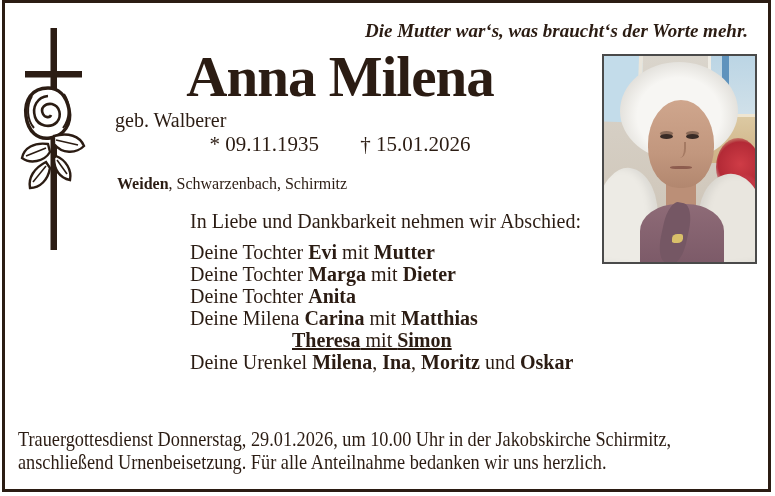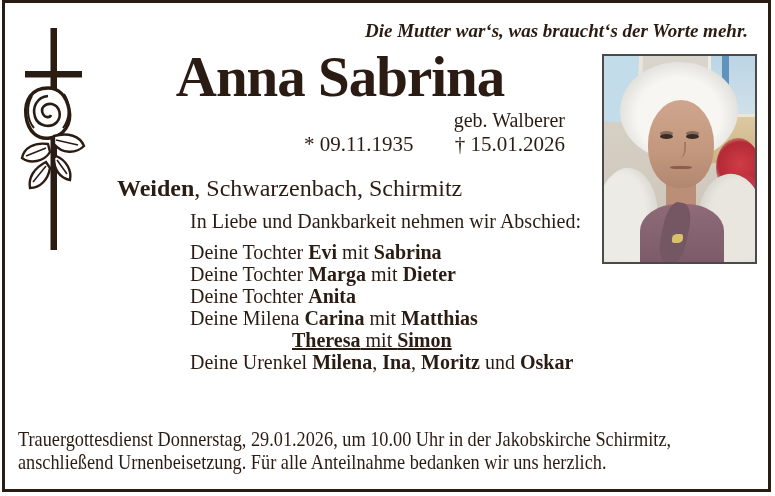--- a/index.html
+++ b/index.html
@@ -22,29 +22,29 @@
     white-space:nowrap;
   }
   
   .name{
     position:absolute;top:47px;left:115px;width:450px;
     text-align:center;font-size:57px;font-weight:bold;letter-spacing:-1px;line-height:1.05;
     white-space:nowrap;
   }
   .maiden{
     position:absolute;top:109px;left:115px;width:450px;
-    text-align:right;font-size:20px;
+    text-align:left;font-size:20px;
   }
   .dates{
     position:absolute;top:132px;left:115px;width:450px;
-    text-align:right;font-size:21px;white-space:nowrap;
+    text-align:center;font-size:21px;white-space:nowrap;
   }
   .dates .death{margin-left:36px;}
   .places{
-    position:absolute;top:175px;left:117px;font-size:24px;white-space:nowrap;
+    position:absolute;top:175px;left:117px;font-size:16px;white-space:nowrap;
   }
   .farewell{
     position:absolute;top:210px;left:190px;font-size:20px;line-height:22px;
   }
   .farewell .intro{margin-bottom:9px;white-space:nowrap;}
   .family-line{white-space:nowrap;}
   .family-line.indent{padding-left:102px;text-decoration:underline;}
   .b{font-weight:bold;}
   
   .service{
@@ -100,32 +100,32 @@
   <path d="M30,120 C16,118 6,124 4,134 C12,140 26,138 32,128 Z" fill="#ffffff" stroke="#2b1c13" stroke-width="2.4"></path>
   <path d="M28,124 L8,132" stroke="#2b1c13" stroke-width="1.6"></path>
   <path d="M28,138 C16,144 10,154 12,164 C22,164 30,156 32,144 Z" fill="#ffffff" stroke="#2b1c13" stroke-width="2.4"></path>
   <path d="M28,142 L15,158" stroke="#2b1c13" stroke-width="1.6"></path>
   <path d="M38,132 C48,136 54,146 52,156 C42,154 36,146 36,134 Z" fill="#ffffff" stroke="#2b1c13" stroke-width="2.4"></path>
   <path d="M39,136 L49,150" stroke="#2b1c13" stroke-width="1.6"></path>
 </svg>
 
 <div class="quote">Die Mutter war‘s, was braucht‘s der Worte mehr.</div>
 
-<div class="name">Anna Sabrina</div>
+<div class="name">Anna Milena</div>
 <div class="maiden">geb. Walberer</div>
 <div class="dates">
   <span class="birth"><span>*</span> <span>09.11.1935</span></span>
   <span class="death"><span>†</span> <span>15.01.2026</span></span>
 </div>
 
 <div class="places"><span class="b">Weiden</span><span>, Schwarzenbach, Schirmitz</span></div>
 
 <div class="farewell">
   <div class="intro">In Liebe und Dankbarkeit nehmen wir Abschied:</div>
-  <div class="family-line"><span>Deine Tochter </span><span class="b">Evi</span><span> mit </span><span class="b">Sabrina</span></div>
+  <div class="family-line"><span>Deine Tochter </span><span class="b">Evi</span><span> mit </span><span class="b">Mutter</span></div>
   <div class="family-line"><span>Deine Tochter </span><span class="b">Marga</span><span> mit </span><span class="b">Dieter</span></div>
   <div class="family-line"><span>Deine Tochter </span><span class="b">Anita</span></div>
   <div class="family-line"><span>Deine Milena </span><span class="b">Carina</span><span> mit </span><span class="b">Matthias</span></div>
   <div class="family-line indent"><span class="b">Theresa</span><span> mit </span><span class="b">Simon</span></div>
   <div class="family-line"><span>Deine Urenkel </span><span class="b">Milena</span><span>, </span><span class="b">Ina</span><span>, </span><span class="b">Moritz</span><span> und </span><span class="b">Oskar</span></div>
 </div>
 
 <div class="service">
   <div>Trauergottesdienst Donnerstag, 29.01.2026, um 10.00 Uhr in der Jakobskirche Schirmitz,</div>
   <div>anschließend Urnenbeisetzung. Für alle Anteilnahme bedanken wir uns herzlich.</div>

